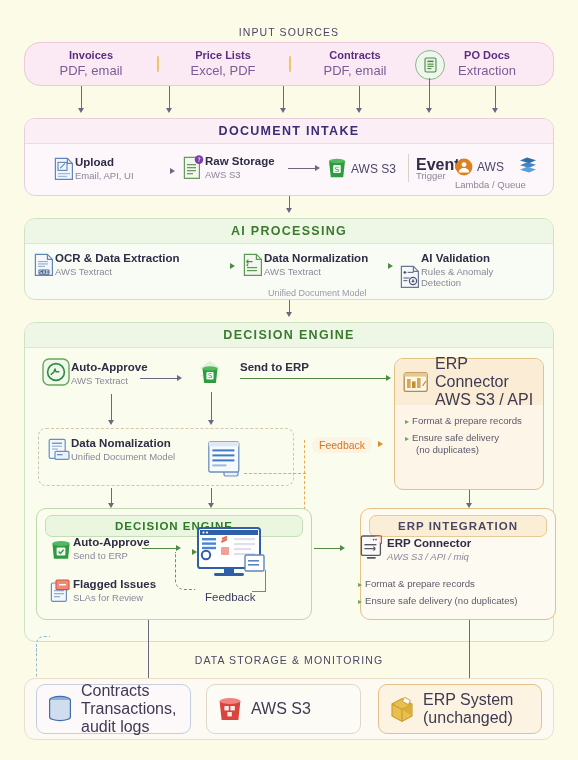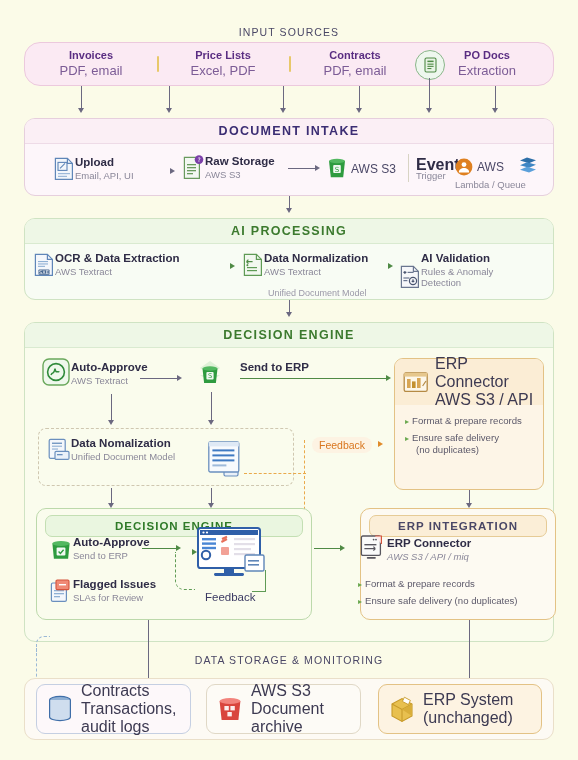--- a/index.html
+++ b/index.html
@@ -560,21 +560,20 @@
       <svg width="26" height="27" viewBox="0 0 26 27">
         <path d="M2.6 5h20.8l-2 19H4.6z" fill="#d9453d"></path>
         <ellipse cx="13" cy="5" rx="10.4" ry="3" fill="#f2837c"></ellipse>
         <rect x="7.4" y="10" width="4.4" height="4.4" fill="#fff" opacity="0.9"></rect>
         <rect x="13.4" y="10" width="4.4" height="4.4" fill="#fff" opacity="0.9"></rect>
         <rect x="10.4" y="16" width="4.4" height="4.4" fill="#fff" opacity="0.9"></rect>
       </svg>
     </span>
     <span class="tx">
       <span class="tt" style="display:block">AWS S3</span>
-      <span class="ss" style="display:block">Document archive</span>
     </span>
   </div>
 
   <div class="card" style="left:378px;top:684px;width:164px;height:50px;background:#fdf3e2;border:1px solid #e3c285;border-radius:9px;display:flex;align-items:center;gap:8px;padding:0 10px;box-sizing:border-box;">
     <span>
       <svg width="26" height="27" viewBox="0 0 26 27">
         <path d="M3 8l10-5.4 10 5.4v12L13 25.4 3 20z" fill="#e8c04f" stroke="#c79a2a" stroke-width="1.1"></path>
         <path d="M3 8l10 5.4 10-5.4" fill="none" stroke="#c79a2a" stroke-width="1.1"></path>
         <path d="M13 13.4v12" stroke="#c79a2a" stroke-width="1.1"></path>
         <path d="M13 13.4L23 8v12z" fill="#d9ae3a"></path>

